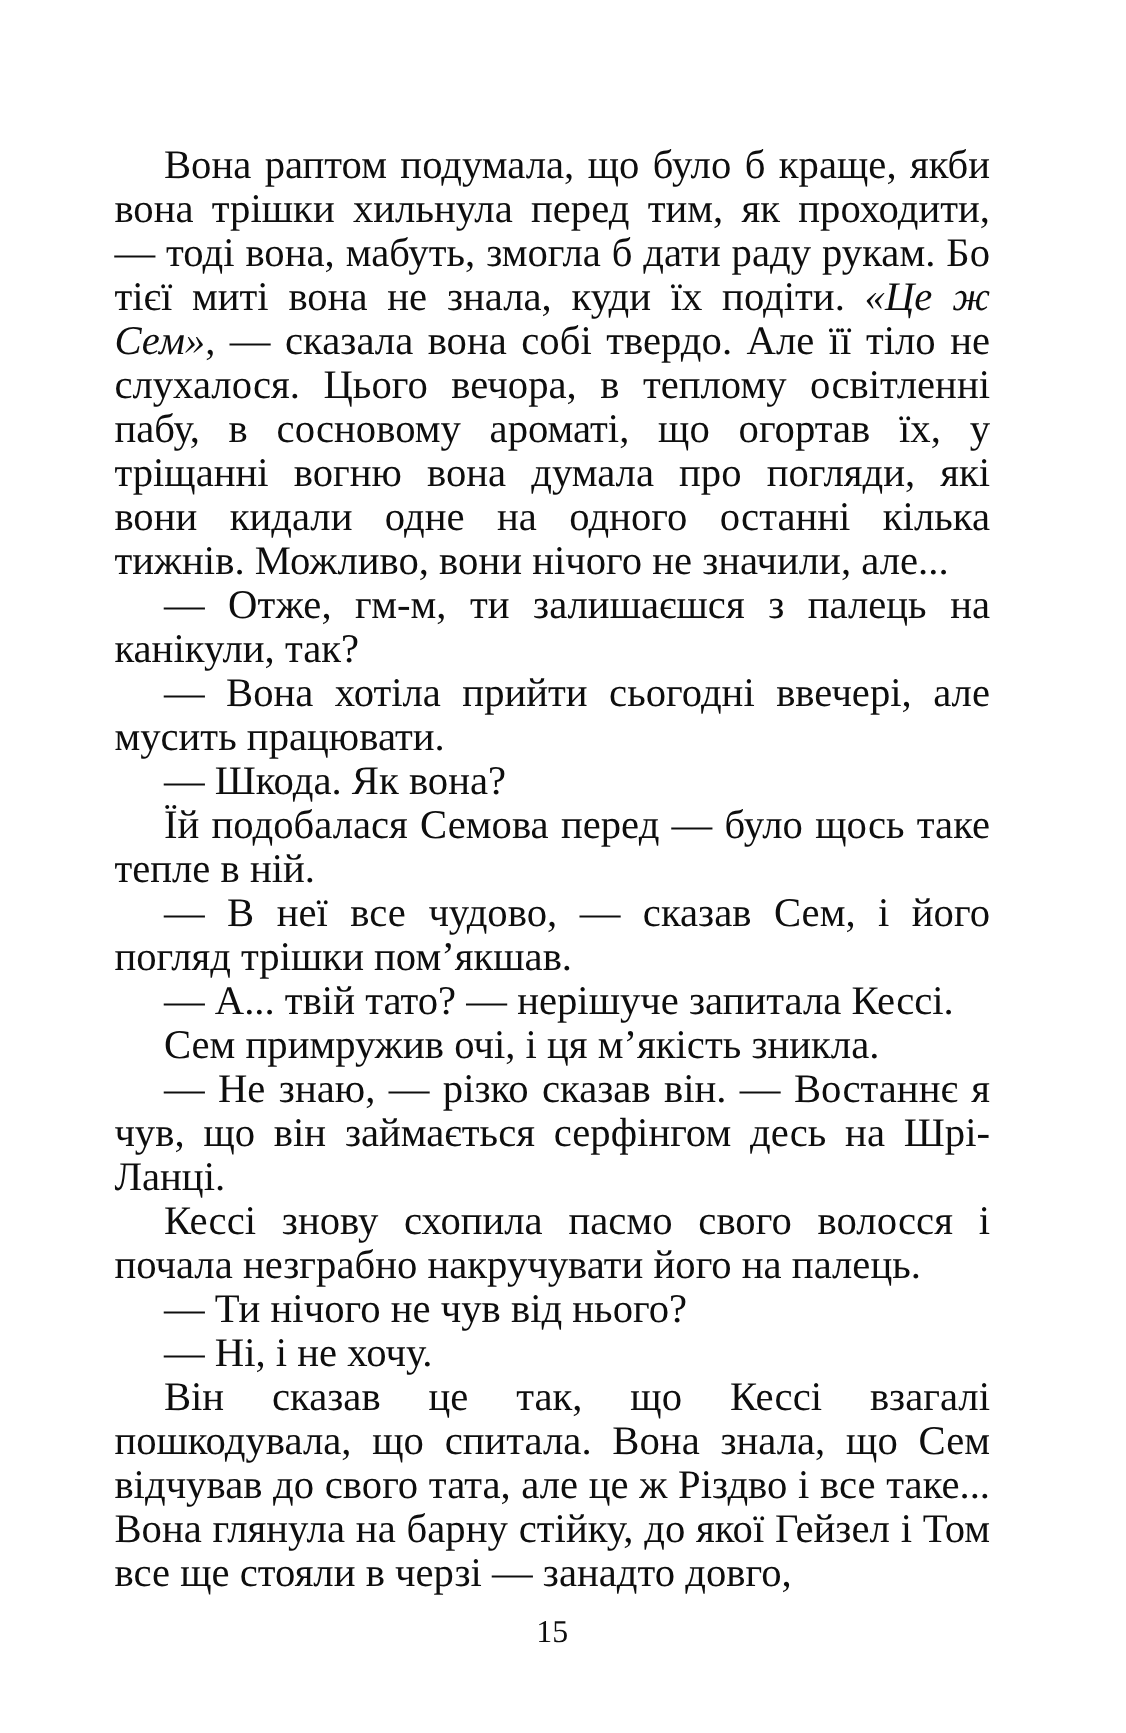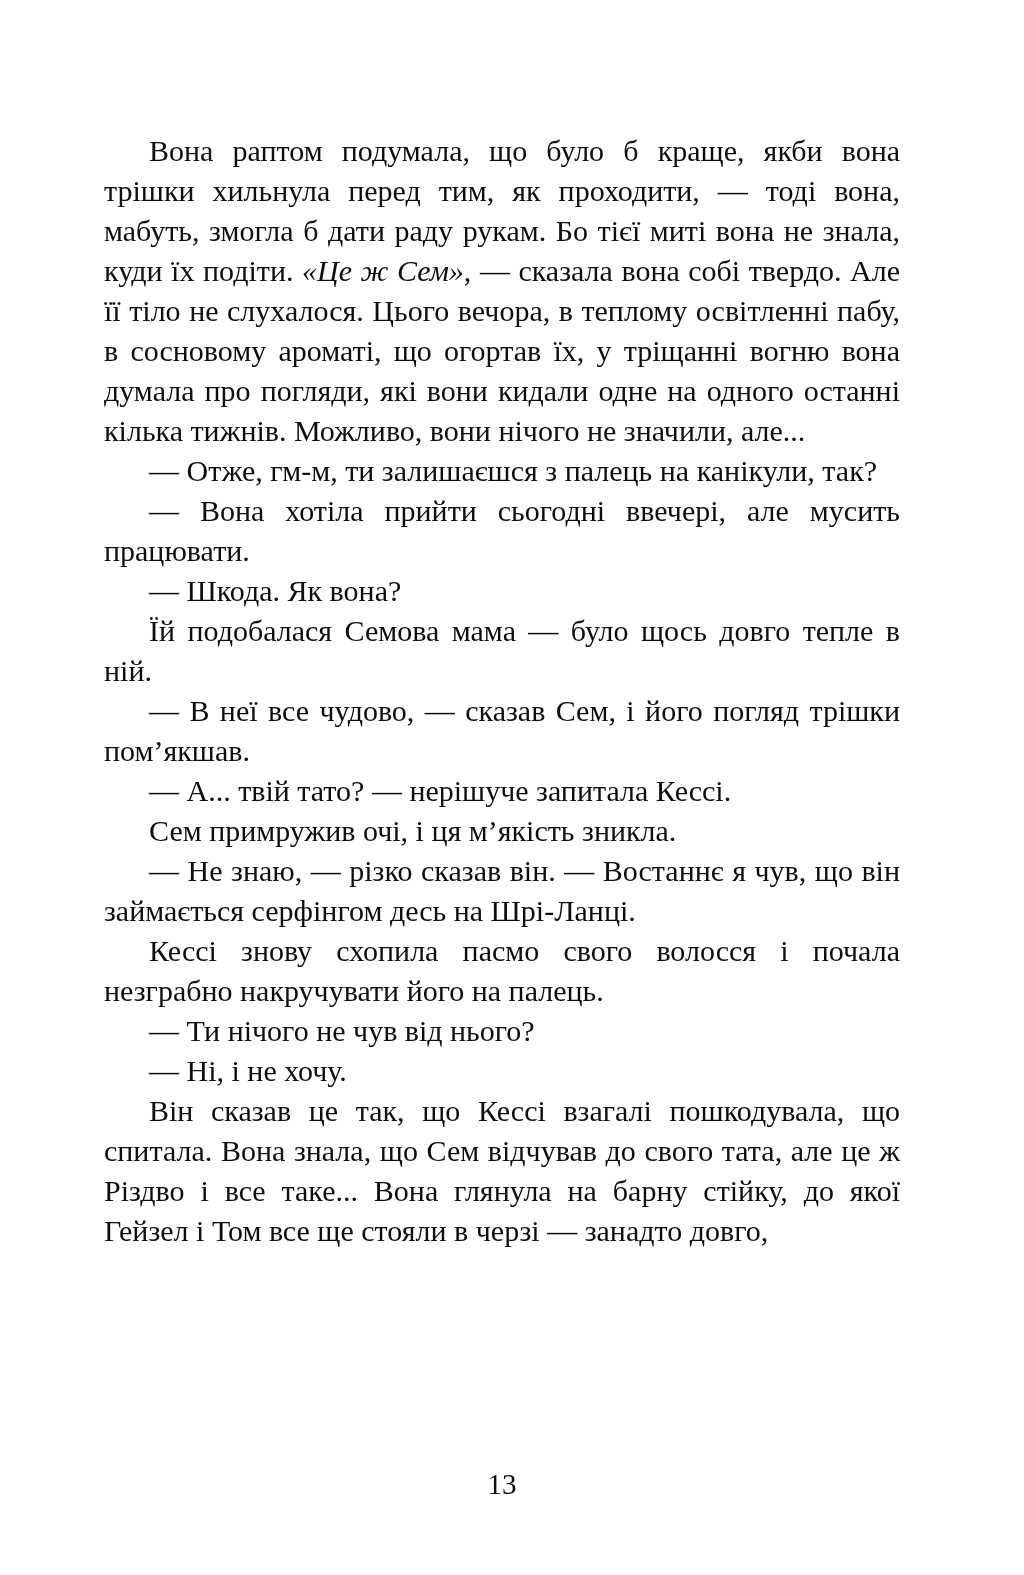--- a/index.html
+++ b/index.html
@@ -22,21 +22,21 @@
   }
   .text-block {
     position: absolute;
     left: 104px;
     top: 131px;
     width: 796px;
   }
   .text-block p {
     margin: 0;
     padding: 0;
-    font-size: 30px;
+    font-size: 37px;
     line-height: 40px;
     text-align: justify;
     text-indent: 45px;
     color: var(--fg, #0e0e0e);
     hyphens: auto;
     -webkit-hyphens: auto;
   }
   .italic {
     font-style: italic;
   }
@@ -53,24 +53,24 @@
 </style>
 </head>
 <body>
 
 <div class="book-page">
   <main class="text-block">
       <p><span>Вона раптом подумала, що було б краще, якби вона трішки хильнула перед тим, як проходити, — тоді вона, мабуть, змогла б дати раду рукам. Бо тієї миті вона не знала, куди їх подіти. </span><span class="italic">«Це ж Сем»</span><span>, — сказала вона собі твердо. Але її тіло не слухалося. Цього вечора, в теплому освітленні пабу, в сосновому ароматі, що огортав їх, у тріщанні вогню вона думала про погляди, які вони кидали одне на одного останні кілька тижнів. Можливо, вони нічого не значили, але...</span></p>
       <p><span>— Отже, гм-м, ти залишаєшся з палець на канікули, так?</span></p>
       <p><span>— Вона хотіла прийти сьогодні ввечері, але мусить працювати.</span></p>
       <p><span>— Шкода. Як вона?</span></p>
-      <p><span>Їй подобалася Семова мама — було щось довго тепле в ній.</span></p>
+      <p><span>Їй подобалася Семова перед — було щось таке тепле в ній.</span></p>
       <p><span>— В неї все чудово, — сказав Сем, і його погляд трішки пом’якшав.</span></p>
       <p><span>— А... твій тато? — нерішуче запитала Кессі.</span></p>
       <p><span>Сем примружив очі, і ця м’якість зникла.</span></p>
       <p><span>— Не знаю, — різко сказав він. — Востаннє я чув, що він займається серфінгом десь на Шрі-Ланці.</span></p>
       <p><span>Кессі знову схопила пасмо свого волосся і почала незграбно накручувати його на палець.</span></p>
       <p><span>— Ти нічого не чув від нього?</span></p>
       <p><span>— Ні, і не хочу.</span></p>
       <p><span>Він сказав це так, що Кессі взагалі пошкодувала, що спитала. Вона знала, що Сем відчував до свого тата, але це ж Різдво і все таке... Вона глянула на барну стійку, до якої Гейзел і Том все ще стояли в черзі — занадто довго,</span></p>
     </main>
-  <footer class="page-number">13</footer>
+  <footer class="page-number">15</footer>
 </div>
 
 </body></html>

